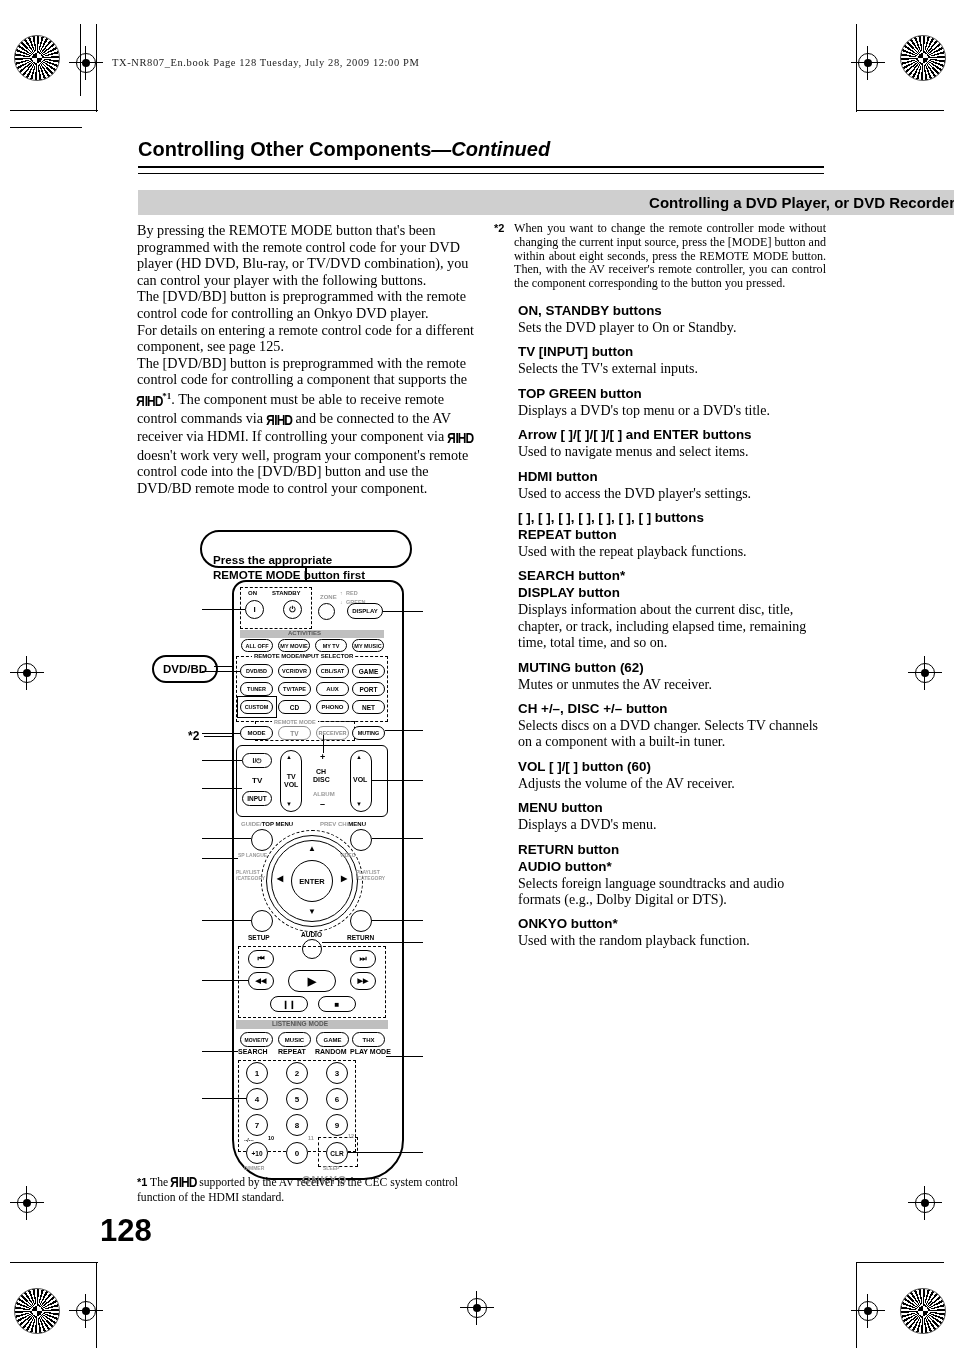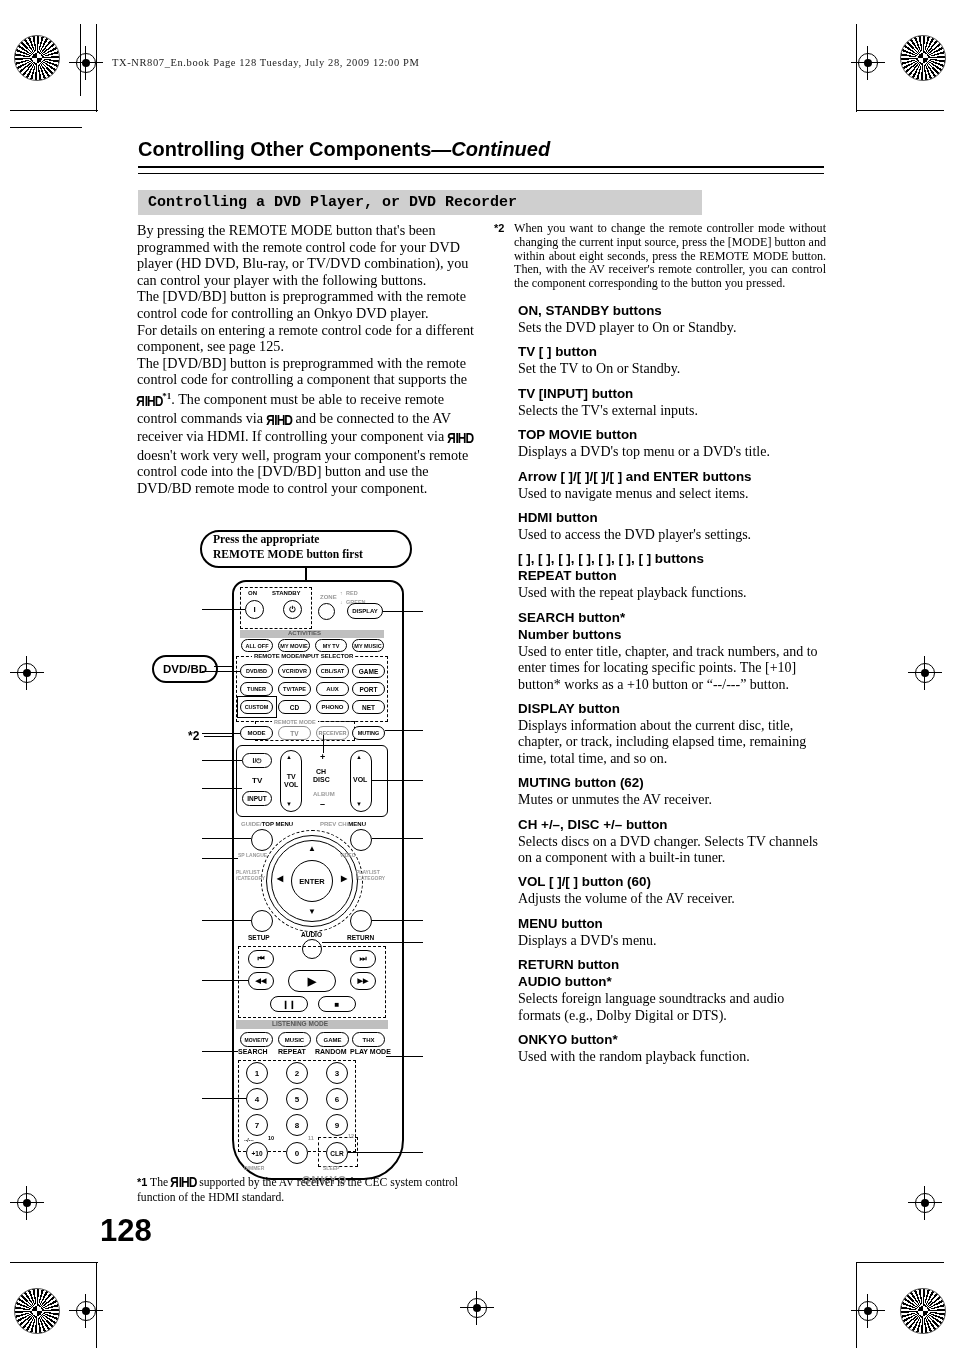--- a/index.html
+++ b/index.html
@@ -26,40 +26,40 @@
 
   
   #content{position:absolute;left:0;top:0;width:954px;height:1351px;}
 
   .chapter-title{position:absolute;left:138px;top:138px;width:690px;
      font-family:"Liberation Sans",sans-serif;font-weight:bold;font-size:20px;}
   .chapter-title i{font-weight:bold;font-style:italic;}
   .rule-double{position:absolute;left:138px;top:166px;width:686px;height:5px;
      border-top:2.2px solid #000;border-bottom:1.4px solid #000;}
 
-  .sec-head{position:absolute;left:138px;top:190px;width:564px;height:25px;
-     background:#cfcfcf;font-family:Liberation Mono, monospace;
+  .sec-head{position:absolute;left:138px;top:190px;width:817px;height:25px;
+     background:#cfcfcf;font-family:Liberation Sans, sans-serif;
      font-weight:bold;font-size:15px;line-height:25px;padding-left:10px;
-     box-sizing:border-box;}
+     box-sizing:border-box;text-align:right;}
 
   .col-left{position:absolute;left:137px;top:222px;width:345px;
      font-size:14.2px;line-height:16.6px;text-align:left;}
   .col-left p{margin:0;}
 
   .rihd{display:inline-block;font-family:"Liberation Sans",sans-serif;
      font-weight:bold;font-size:12px;letter-spacing:-1px;vertical-align:-1px;
      transform:scaleY(1.15);}
   .rihd .r{display:inline-block;transform:scaleX(-1);}
   sup.fn{font-size:9px;vertical-align:5px;font-weight:bold;}
 
   
   .callout{position:absolute;left:200px;top:530px;width:212px;height:38px;
      border:2.4px solid #000;border-radius:19px;
-     font-family:Liberation Serif, serif;font-weight:bold;font-size:11.6px;
-     line-height:15px;padding:0 0 0 11px;box-sizing:border-box;}
+     font-family:Liberation Sans, sans-serif;font-weight:bold;font-size:11.6px;
+     line-height:15px;padding:20px 0 0 11px;box-sizing:border-box;}
   .callout-stem{position:absolute;left:305px;top:568px;width:1.6px;height:19px;background:#000;}
 
   
   #remote-wrap{position:absolute;left:210px;top:580px;width:215px;height:615px;}
   .remote-body{position:absolute;left:22px;top:0px;width:172px;height:600px;
      border:2px solid #000;border-radius:14px 14px 40px 40px;background:#fff;box-sizing:border-box;}
   .dashbox{position:absolute;border:1.4px dashed #000;box-sizing:border-box;}
   .solidbox{position:absolute;border:1.4px solid #000;box-sizing:border-box;}
   .greybar{position:absolute;background:#bfbfbf;}
   .btn{position:absolute;border:1.6px solid #000;border-radius:50%;
@@ -360,29 +360,25 @@
     <div class="fn2">
       <div class="m">*2</div>
       <div class="t">When you want to change the remote controller mode without changing the current input source, press the [MODE] button and within about eight seconds, press the REMOTE MODE button. Then, with the AV receiver's remote controller, you can control the component corresponding to the button you pressed.</div>
     </div>
     <div id="entries">
         <div class="entry">
           <h4>ON, STANDBY buttons</h4>
           <p>Sets the DVD player to On or Standby.</p>
         </div>
         <div class="entry">
-          <h4>TV [    ] button</h4>
-          <p>Set the TV to On or Standby.</p>
-        </div>
-        <div class="entry">
           <h4>TV [INPUT] button</h4>
           <p>Selects the TV's external inputs.</p>
         </div>
         <div class="entry">
-          <h4>TOP MOVIE button</h4>
+          <h4>TOP GREEN button</h4>
           <p>Displays a DVD's top menu or a DVD's title.</p>
         </div>
         <div class="entry">
           <h4>Arrow [   ]/[   ]/[    ]/[   ] and ENTER buttons</h4>
           <p>Used to navigate menus and select items.</p>
         </div>
         <div class="entry">
           <h4>HDMI button</h4>
           <p>Used to access the DVD player's settings.</p>
         </div>
@@ -390,24 +386,20 @@
           <h4>[    ], [   ], [   ], [      ], [      ], [      ], [      ] buttons</h4>
         </div>
         <div class="entry">
           <h4>REPEAT button</h4>
           <p>Used with the repeat playback functions.</p>
         </div>
         <div class="entry">
           <h4>SEARCH button*</h4>
         </div>
         <div class="entry">
-          <h4>Number buttons</h4>
-          <p>Used to enter title, chapter, and track numbers, and to enter times for locating specific points. The [+10] button* works as a +10 button or “--/---” button.</p>
-        </div>
-        <div class="entry">
           <h4>DISPLAY button</h4>
           <p>Displays information about the current disc, title, chapter, or track, including elapsed time, remaining time, total time, and so on.</p>
         </div>
         <div class="entry">
           <h4>MUTING button (62)</h4>
           <p>Mutes or unmutes the AV receiver.</p>
         </div>
         <div class="entry">
           <h4>CH +/–, DISC +/– button</h4>
           <p>Selects discs on a DVD changer. Selects TV channels on a component with a built-in tuner.</p>

